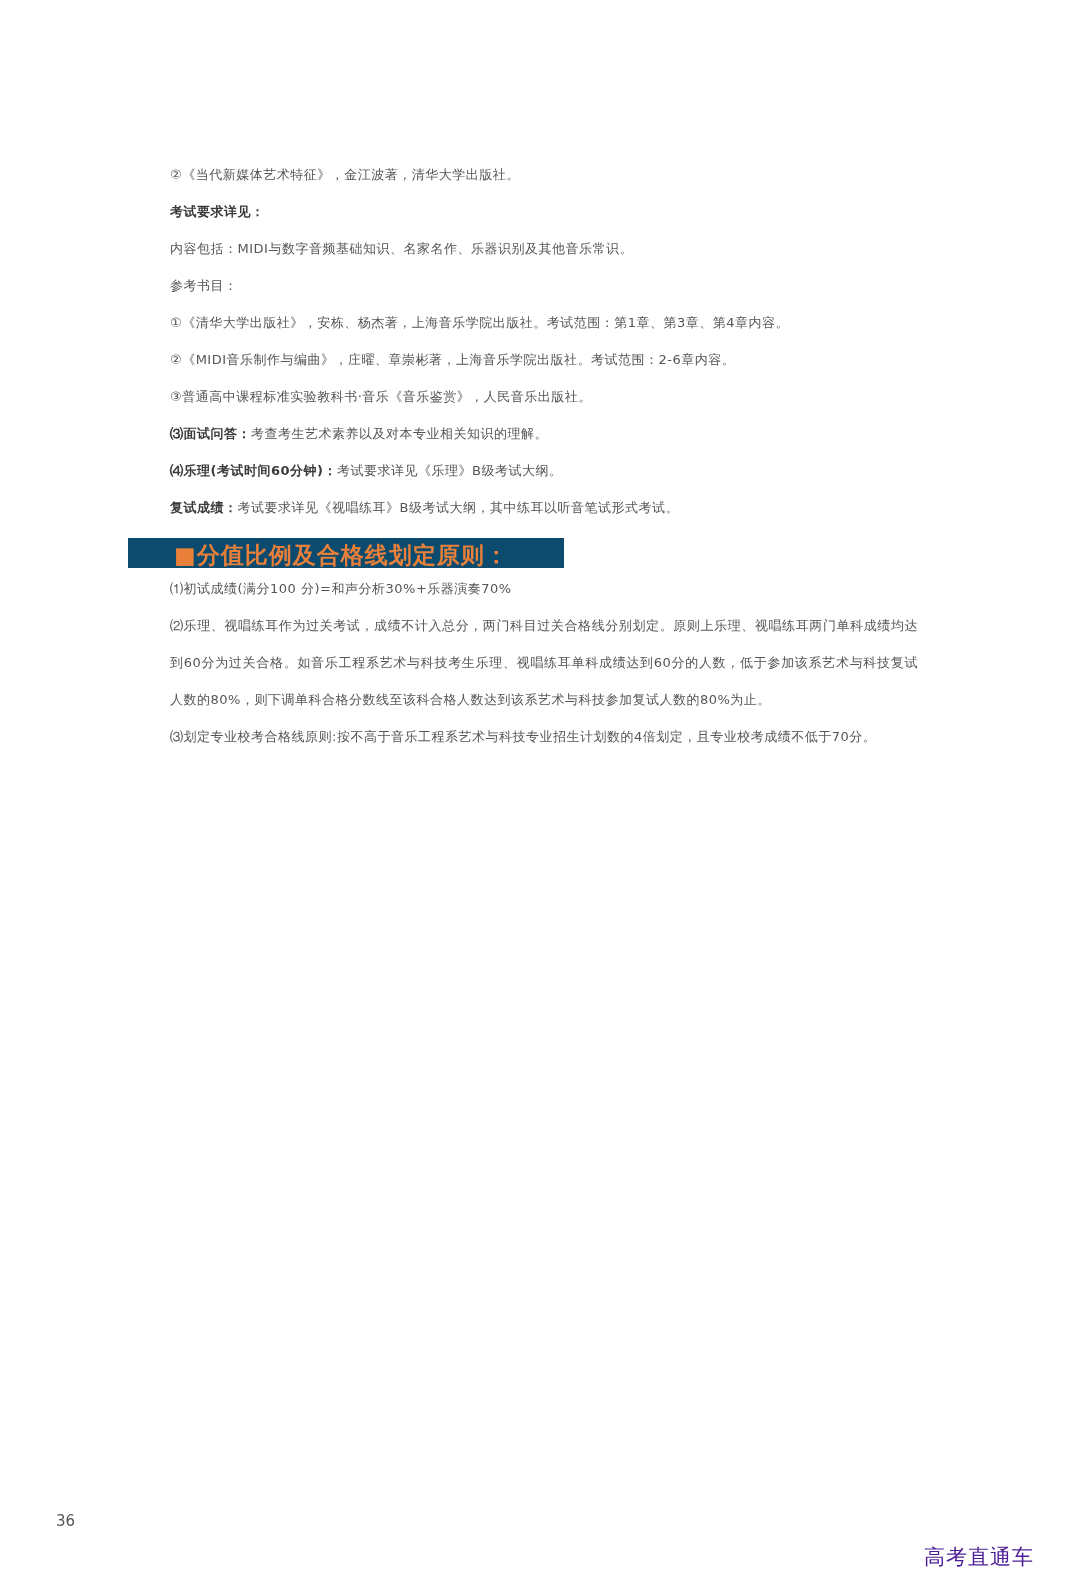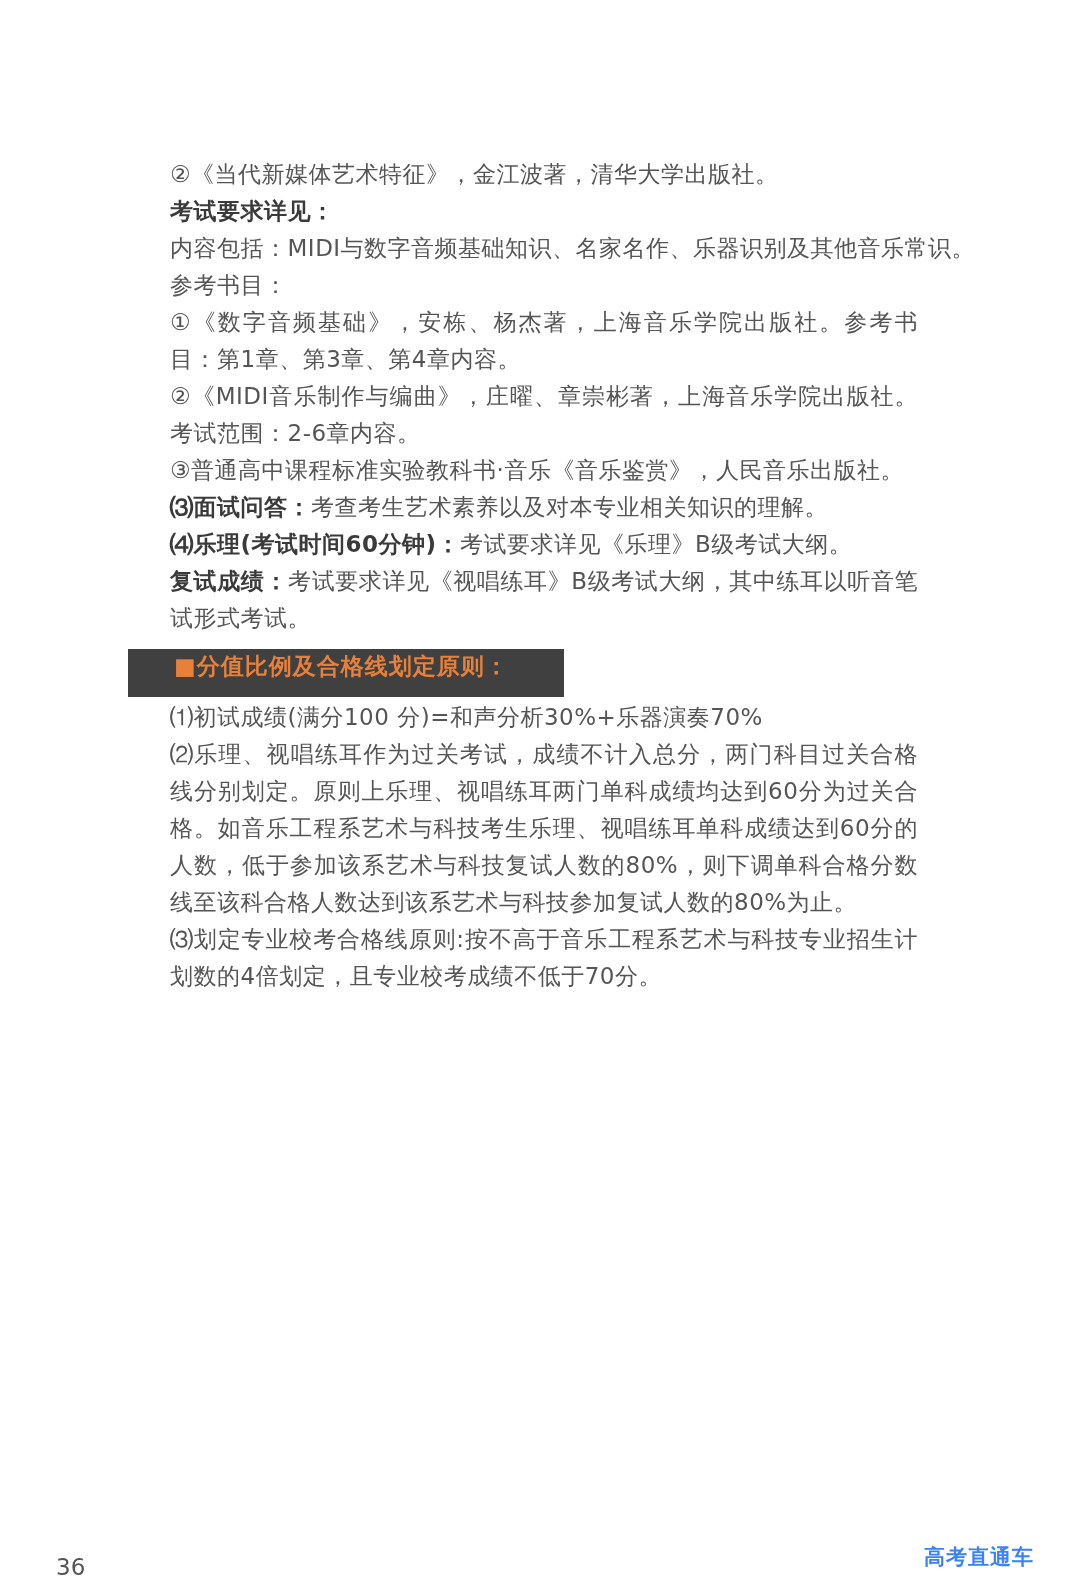--- a/index.html
+++ b/index.html
@@ -11,76 +11,75 @@
     color: #555555;
     overflow: hidden;
   }
   .page-content {
     position: absolute;
     left: 128px;
     top: 156px;
     width: 790px;
   }
   .line {
-    font-size: 23px;
+    font-size: 13px;
     line-height: 37px;
     letter-spacing: 0.5px;
     margin: 0;
     white-space: nowrap;
   }
   .indent { padding-left: 42px; }
   .wrap { white-space: normal; text-align: justify; }
   .bold { font-weight: bold; color: #3a3a3a; }
   .section-bar {
     margin-top: 12px;
     margin-bottom: 2px;
     width: 436px;
-    height: 48px;
-    background: #404040;
+    height: 30px;
+    background: #0c4a6e;
     position: relative;
   }
   .section-title {
     position: absolute;
     left: 46px;
     top: 1px;
     font-size: 23px;
     line-height: 32px;
     font-weight: bold;
     color: #e8803a;
     letter-spacing: 1px;
   }
   .page-number {
     position: absolute;
     left: 56px;
-    top: 1554px;
-    font-size: 23px;
+    top: 1512px;
+    font-size: 15px;
     color: #555555;
   }
   .brand {
     position: absolute;
     right: 46px;
     top: 1543px;
     font-size: 21px;
-    color: #3b82f6;
+    color: #4c1d95;
     letter-spacing: 1px;
-    font-weight: bold;
   }
 </style>
 </head>
 <body>
 
 <div class="page-content">
 
   <p class="line indent">②《当代新媒体艺术特征》，金江波著，清华大学出版社。</p>
 
   <p class="line indent bold">考试要求详见：</p>
   <p class="line indent">内容包括：MIDI与数字音频基础知识、名家名作、乐器识别及其他音乐常识。</p>
   <p class="line indent">参考书目：</p>
 
-  <p class="line indent wrap">①《数字音频基础》，安栋、杨杰著，上海音乐学院出版社。参考书目：第1章、第3章、第4章内容。</p>
+  <p class="line indent wrap">①《清华大学出版社》，安栋、杨杰著，上海音乐学院出版社。考试范围：第1章、第3章、第4章内容。</p>
   <p class="line indent wrap">②《MIDI音乐制作与编曲》，庄曜、章崇彬著，上海音乐学院出版社。考试范围：2-6章内容。</p>
   <p class="line indent">③普通高中课程标准实验教科书·音乐《音乐鉴赏》，人民音乐出版社。</p>
 
   <p class="line indent"><span class="bold">⑶面试问答：</span><span>考查考生艺术素养以及对本专业相关知识的理解。</span></p>
   <p class="line indent"><span class="bold">⑷乐理(考试时间60分钟)：</span><span>考试要求详见《乐理》B级考试大纲。</span></p>
   <p class="line indent wrap"><span class="bold">复试成绩：</span><span>考试要求详见《视唱练耳》B级考试大纲，其中练耳以听音笔试形式考试。</span></p>
 
   <div class="section-bar">
     <span class="section-title">■分值比例及合格线划定原则：</span>
   </div>

